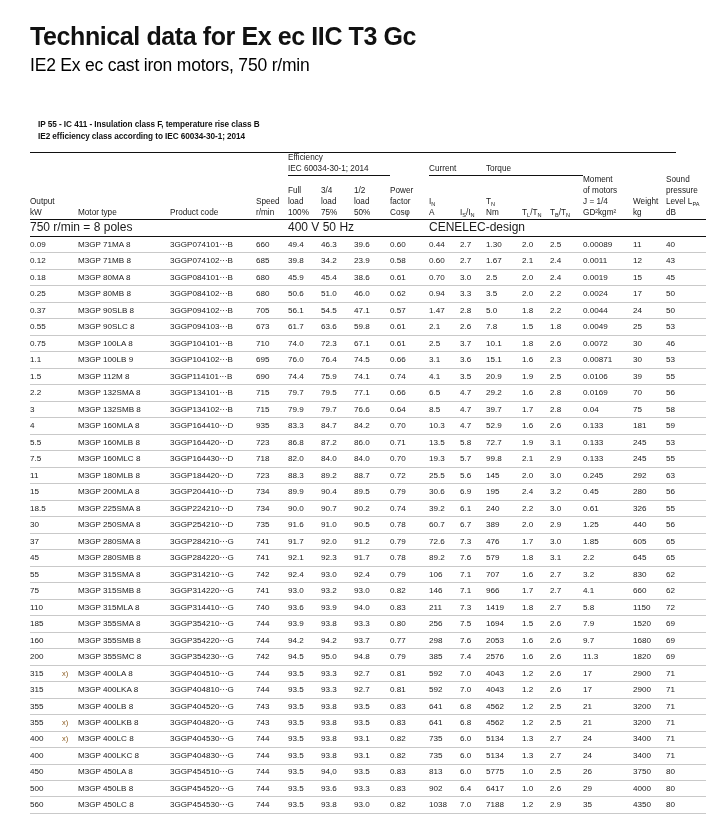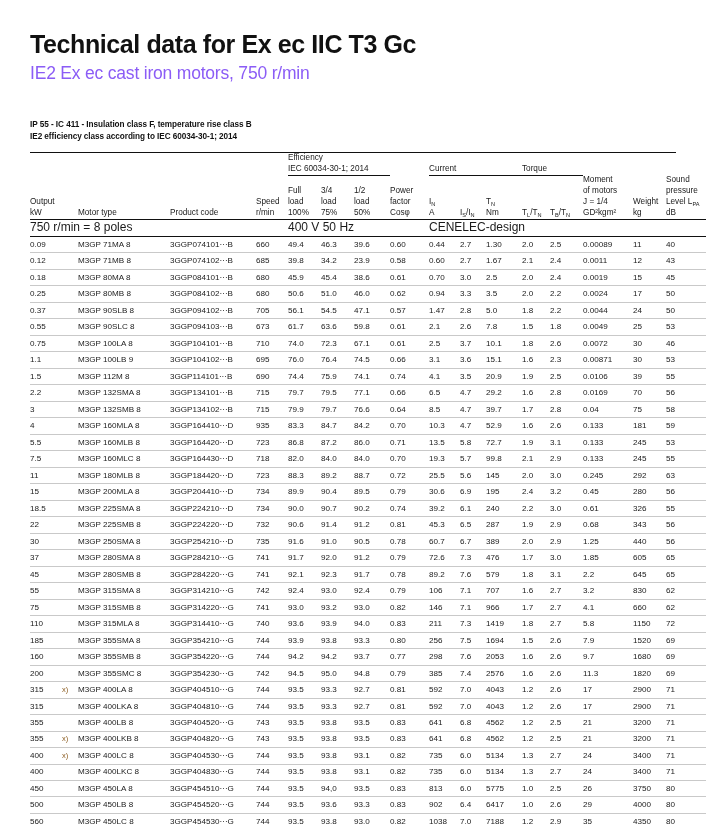--- a/index.html
+++ b/index.html
@@ -12,44 +12,44 @@
     height: 829px;
     font-family: "Liberation Sans", sans-serif;
     color: #1a1a1a;
     overflow: hidden;
   }
   .page {
     position: relative;
     width: 706px;
     height: 591px;
     box-sizing: border-box;
-    padding: 16px 30px;
+    padding: 8px 30px;
   }
   
   .title-block { padding-top: 14px; }
   h1.doc-title {
     margin: 0;
     font-size: 25px;
     font-weight: bold;
     letter-spacing: -0.4px;
     line-height: 1.12;
     color: #111;
   }
   h2.doc-subtitle {
     margin: 5px 0 0 0;
     font-size: 17.5px;
     font-weight: normal;
     letter-spacing: -0.2px;
     line-height: 1.15;
-    color: #8b5cf6;
+    color: #000000;
   }
   
   .pre-notes {
     position: absolute;
-    left: 30px;
+    left: 38px;
     top: 119px;
     font-size: 8.2px;
     font-weight: bold;
     line-height: 1.48;
     letter-spacing: -0.05px;
     color: #111;
   }
   
   .table-wrap {
     position: absolute;
@@ -162,21 +162,21 @@
         <td colspan="4"></td>
         <td></td>
         <td colspan="3" style="border-bottom:0.9px solid #111;">
           <div>Efficiency</div>
           <div>IEC 60034-30-1; 2014</div>
         </td>
         <td></td>
         <td colspan="2" style="border-bottom:0.9px solid #111; vertical-align:bottom;">
           <div>Current</div>
         </td>
-        <td colspan="3" style="border-bottom:0.9px solid #111; vertical-align:bottom;text-align:center;">
+        <td colspan="3" style="border-bottom:0.9px solid #111; vertical-align:bottom;">
           <div>Torque</div>
         </td>
         <td colspan="3"></td>
       </tr>
 
       <tr class="hdr-main">
         <td colspan="2">
           <div>Output</div>
           <div>kW</div>
         </td>
@@ -579,39 +579,20 @@
             <td>39.2</td>
             <td>6.1</td>
             <td>240</td>
             <td>2.2</td>
             <td>3.0</td>
             <td>0.61</td>
             <td>326</td>
             <td>55</td>
           </tr>
           <tr class="data-row">
-            <td>22</td>
-            <td class="star-cell"></td>
-            <td>M3GP 225SMB 8</td>
-            <td>3GGP224220···D</td>
-            <td>732</td>
-            <td>90.6</td>
-            <td>91.4</td>
-            <td>91.2</td>
-            <td>0.81</td>
-            <td>45.3</td>
-            <td>6.5</td>
-            <td>287</td>
-            <td>1.9</td>
-            <td>2.9</td>
-            <td>0.68</td>
-            <td>343</td>
-            <td>56</td>
-          </tr>
-          <tr class="data-row">
             <td>30</td>
             <td class="star-cell"></td>
             <td>M3GP 250SMA 8</td>
             <td>3GGP254210···D</td>
             <td>735</td>
             <td>91.6</td>
             <td>91.0</td>
             <td>90.5</td>
             <td>0.78</td>
             <td>60.7</td>

